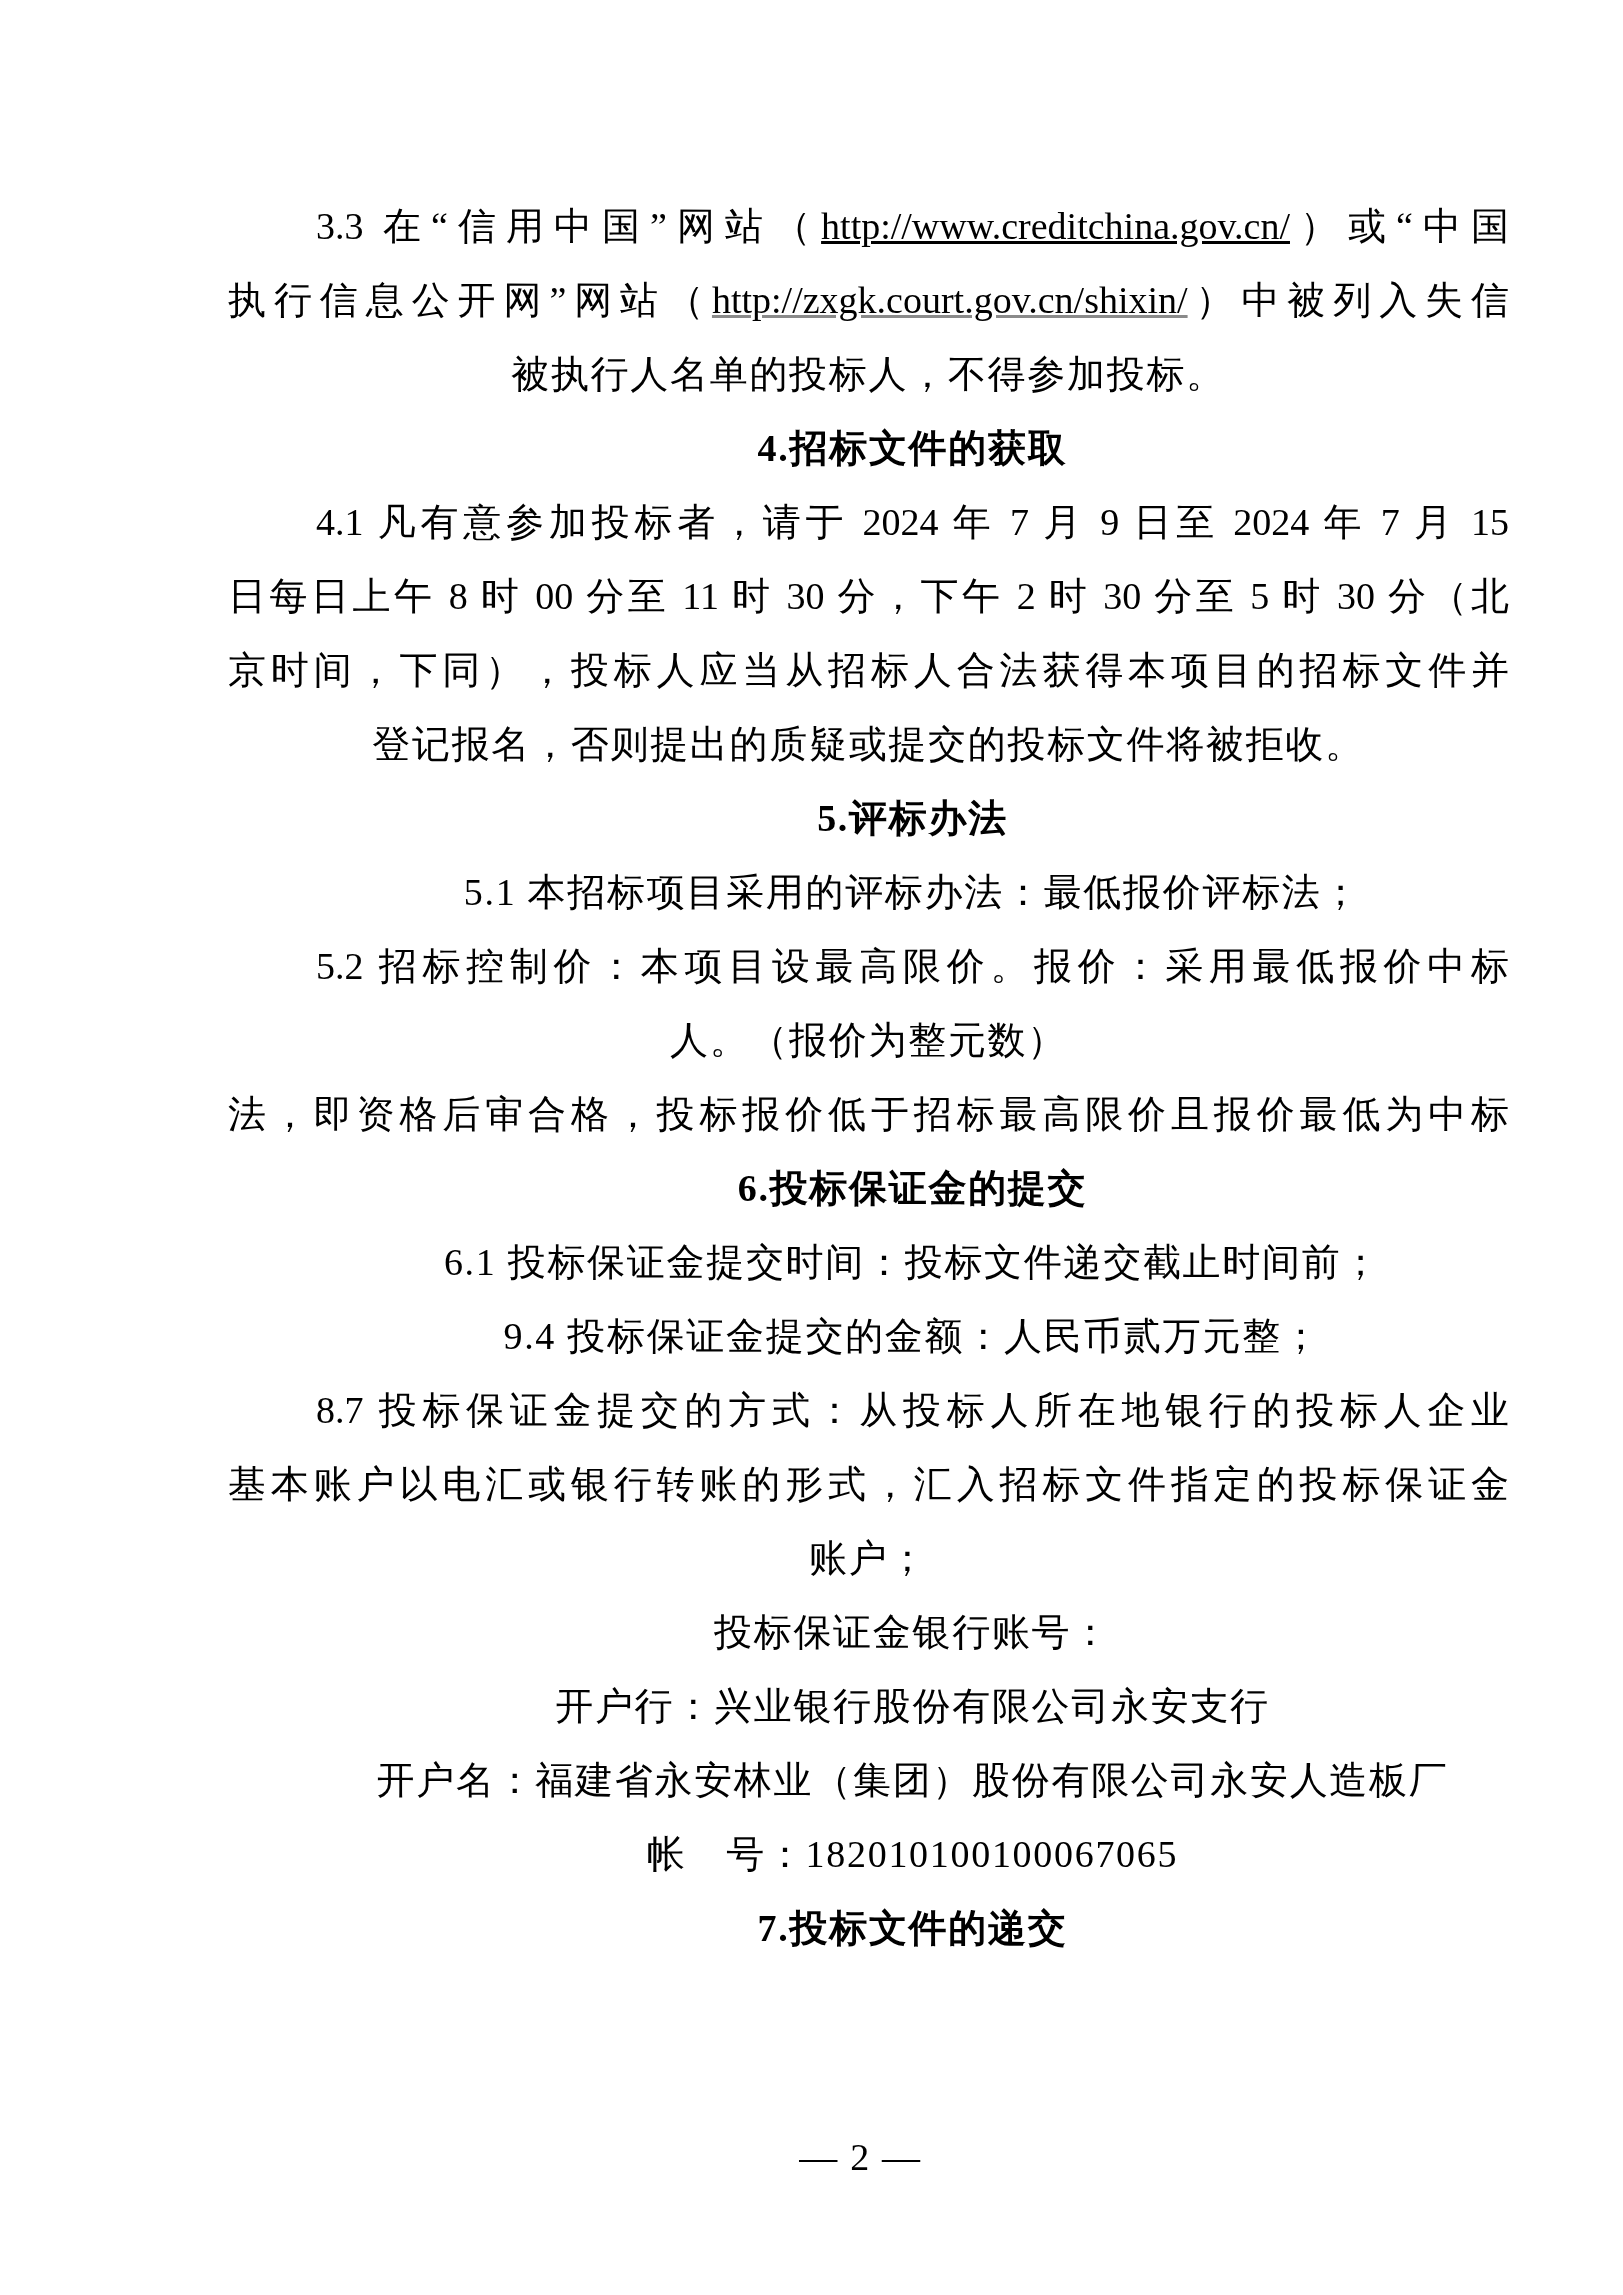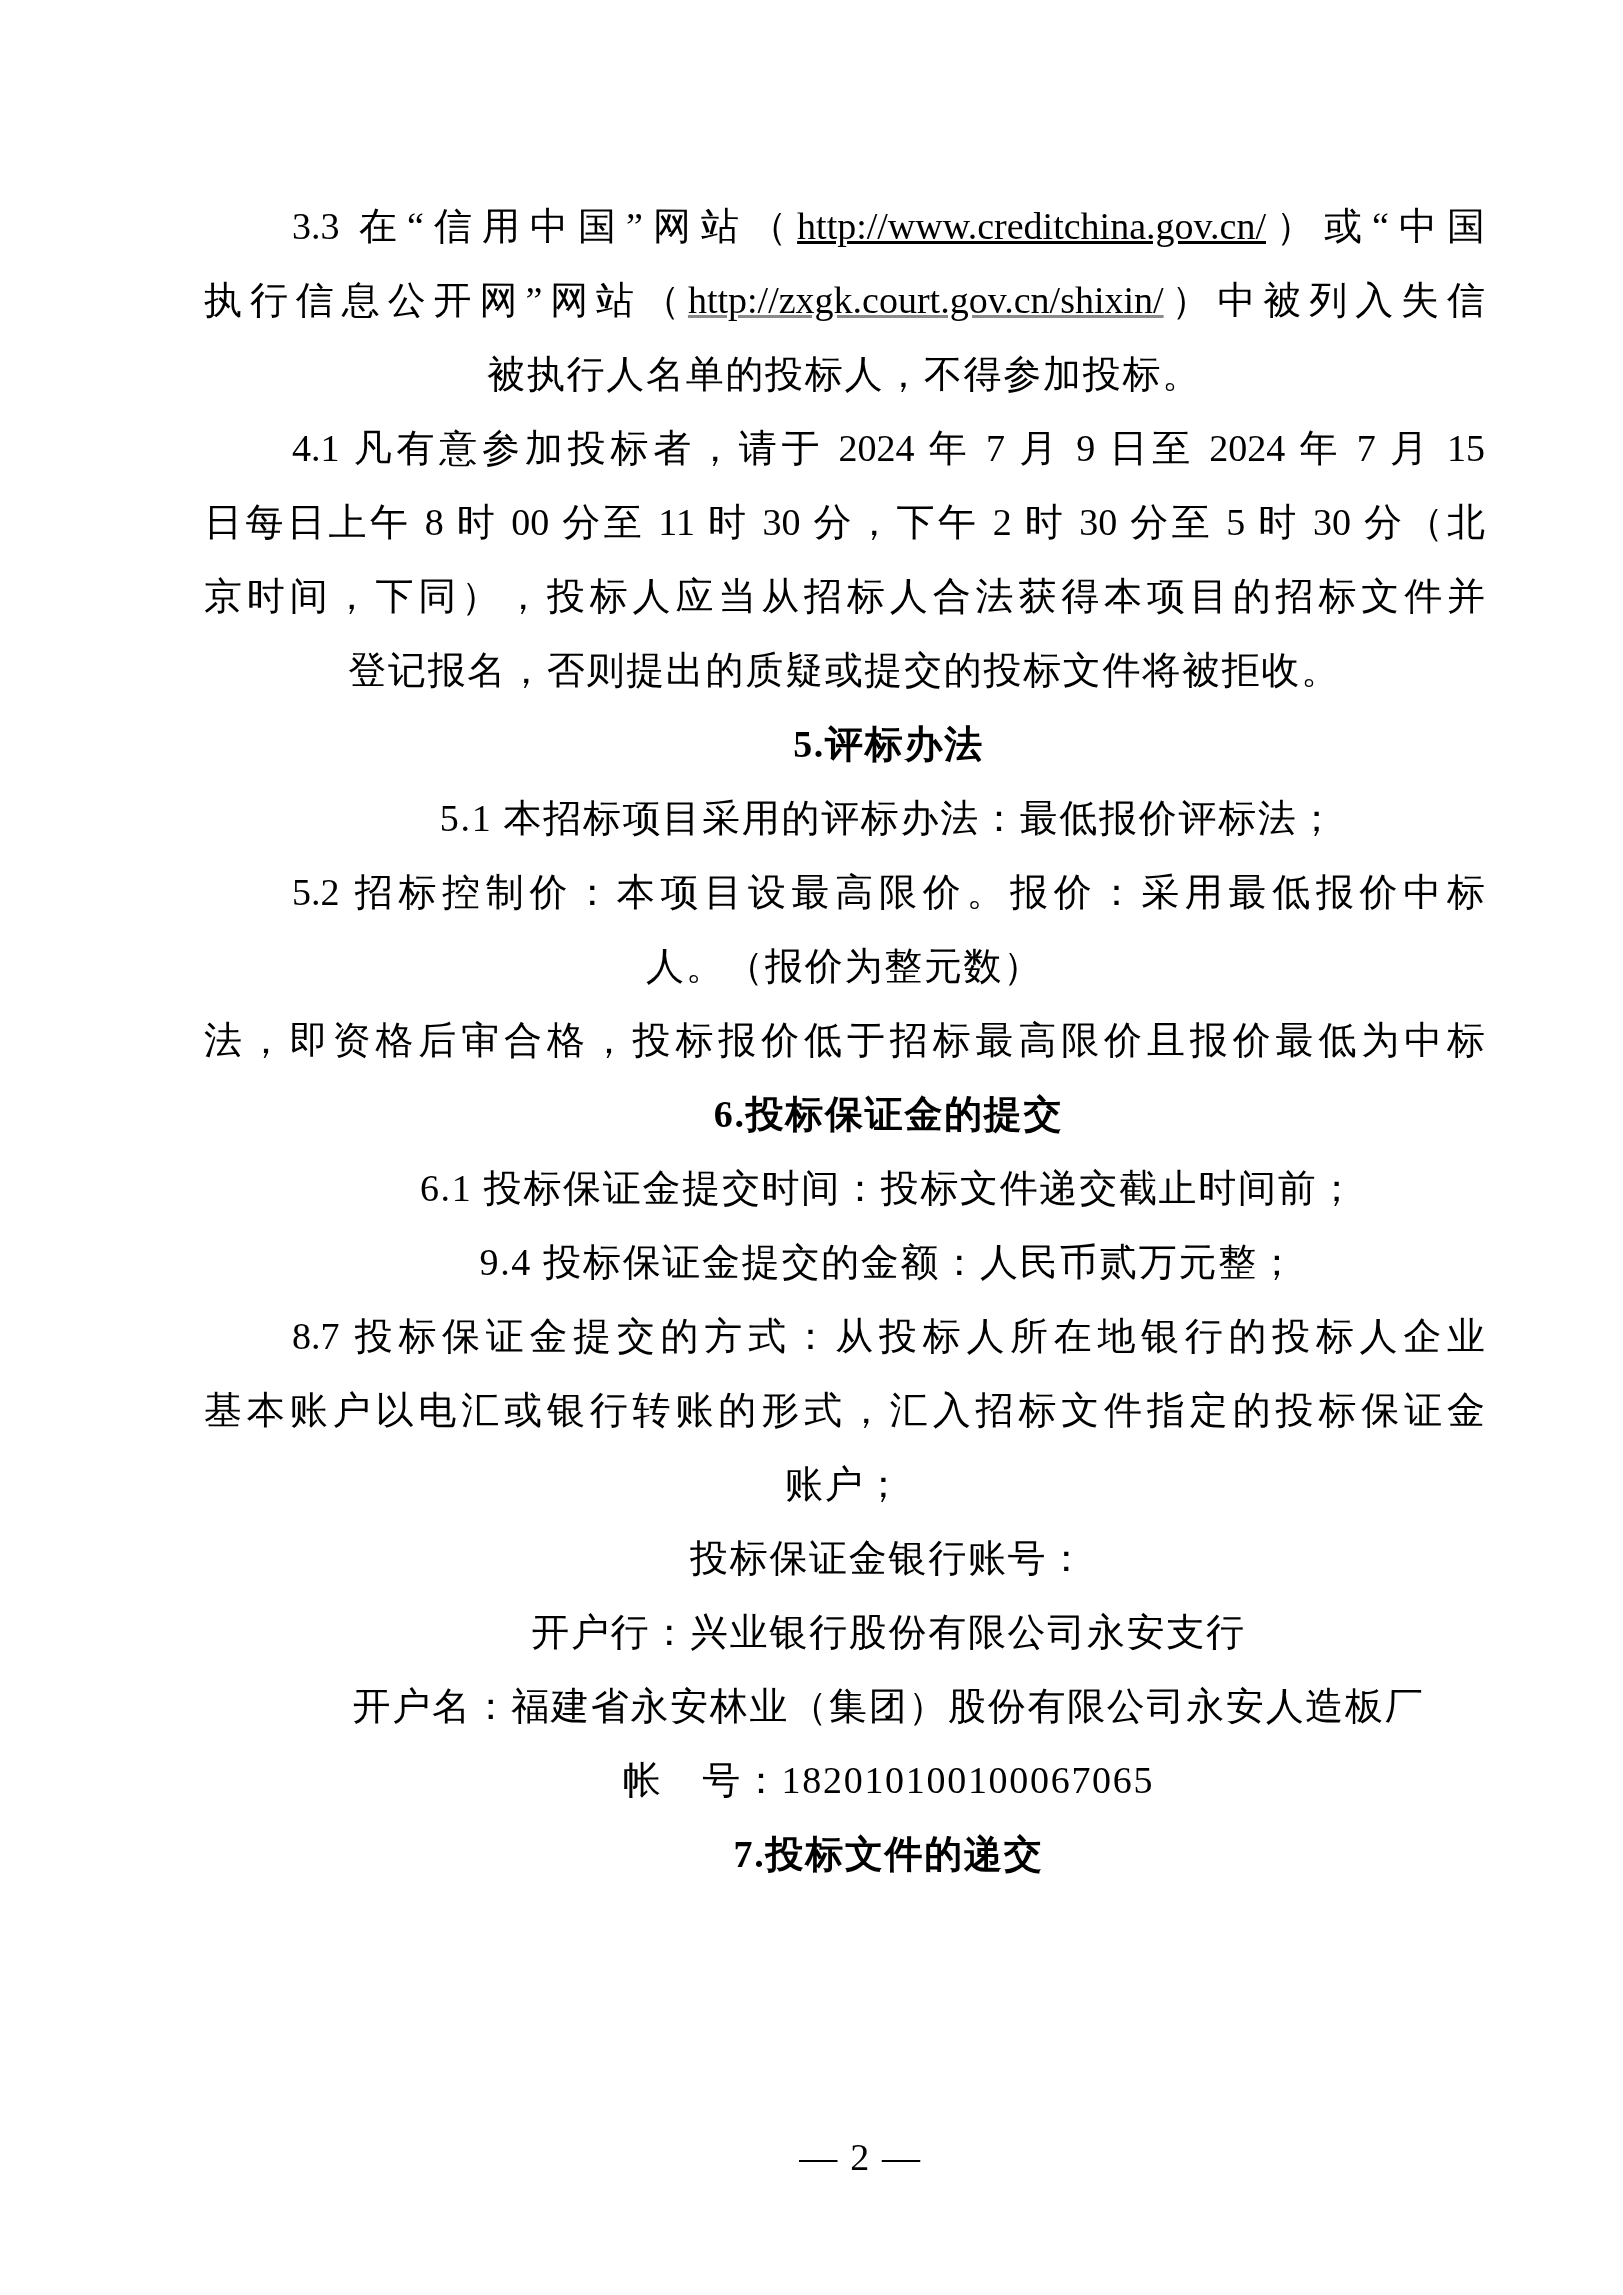--- a/index.html
+++ b/index.html
@@ -7,21 +7,21 @@
     position:relative;
     width:1623px;
     height:2295px;
     background:#ffffff;
     color:#000000;
     font-family:"Liberation Serif","DejaVu Serif",serif;
     overflow:hidden;
   }
   .content{
     position:absolute;
-    left:204px;
+    left:228px;
     top:189px;
     width:1281px;
   }
   .ln{
     height:74px;
     line-height:74px;
     font-size:38px;
     letter-spacing:1.7px;
     white-space:nowrap;
     text-align:center;
@@ -55,20 +55,21 @@
 
 <div class="page">
   <div class="content">
 
     <div class="ln ind jst"><span>3.3 在“信用中国”网站（</span><span class="url">http://www.creditchina.gov.cn/</span><span>）或“中国</span></div>
 
     <div class="ln jst"><span>执行信息公开网”网站（</span><span class="url url2">http://zxgk.court.gov.cn/shixin/</span><span>）中被列入失信</span></div>
 
     <div class="ln">被执行人名单的投标人，不得参加投标。</div>
 
+    <div class="ln ind hd">4.招标文件的获取</div>
 
     <div class="ln ind jst">4.1 凡有意参加投标者，请于 2024 年 7 月 9 日至 2024 年 7 月 15</div>
     <div class="ln jst">日每日上午 8 时 00 分至 11 时 30 分，下午 2 时 30 分至 5 时 30 分（北</div>
     <div class="ln jst">京时间，下同），投标人应当从招标人合法获得本项目的招标文件并</div>
     <div class="ln">登记报名，否则提出的质疑或提交的投标文件将被拒收。</div>
 
     <div class="ln ind hd">5.评标办法</div>
 
     <div class="ln ind">5.1 本招标项目采用的评标办法：最低报价评标法；</div>
     <div class="ln ind jst">5.2 招标控制价：本项目设最高限价。报价：采用最低报价中标</div>

